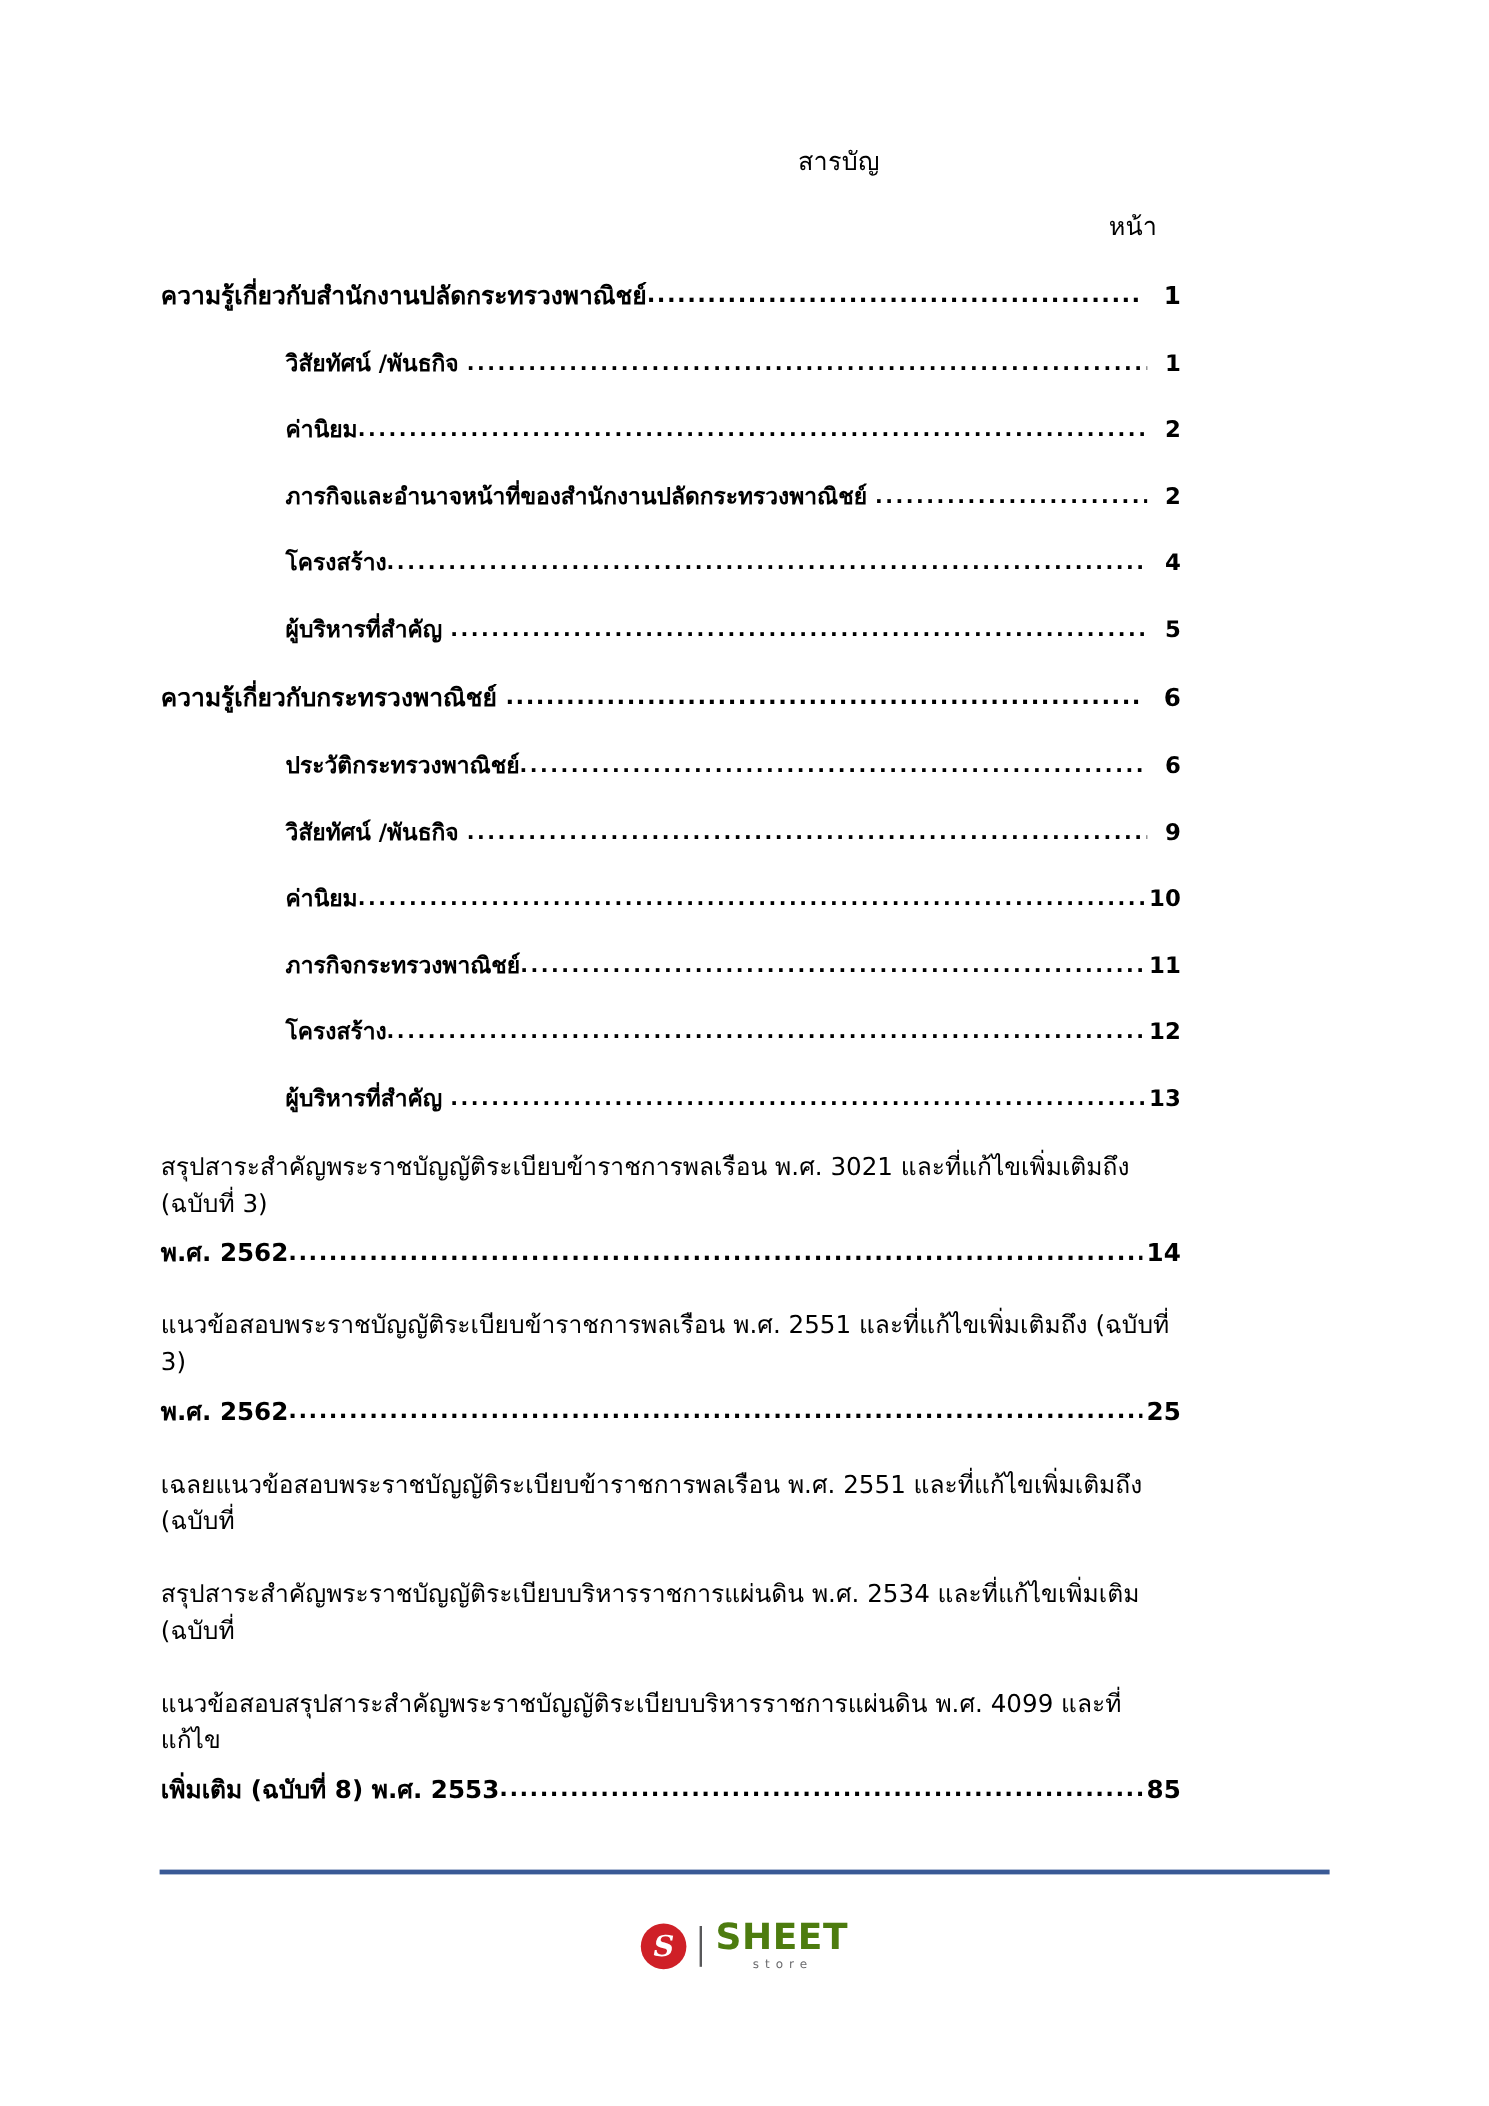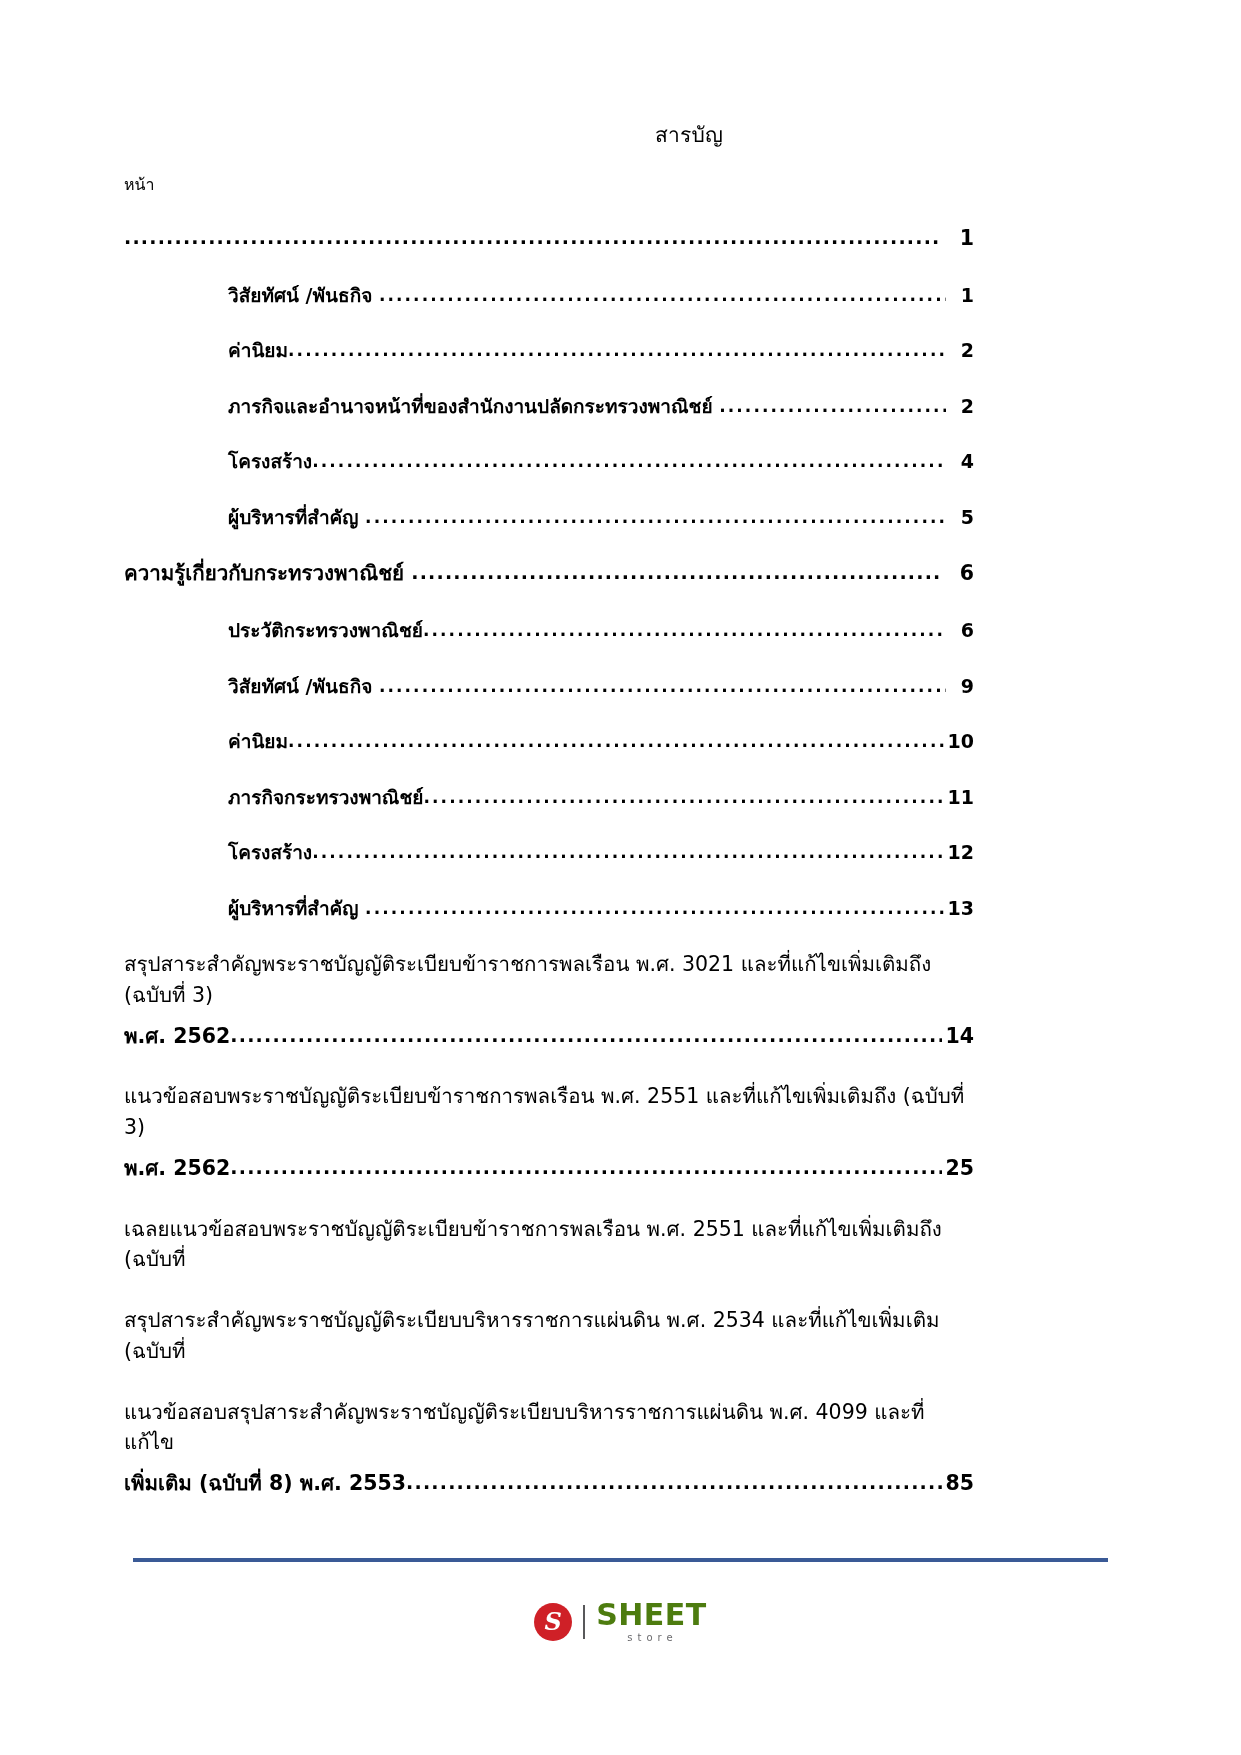--- a/index.html
+++ b/index.html
@@ -17,37 +17,37 @@
     width: 1241px;
     height: 1755px;
     margin: 0 auto;
     background: #ffffff;
     box-sizing: border-box;
     overflow: hidden;
   }
 
   .content {
     position: absolute;
-    left: 124px;
+    left: 134px;
     top: 125px;
     width: 850px;
   }
 
   .doc-title {
     text-align: center;
     font-size: 21px;
     line-height: 1.0;
     letter-spacing: 0.2px;
     margin: 0 0 26px 0;
     padding-left: 280px;
   }
 
   .page-col-head {
-    text-align: left;
-    font-size: 16px;
+    text-align: right;
+    font-size: 21px;
     margin: 0 0 26px 0;
     padding-right: 20px;
   }
 
   
   .toc-entry {
     display: block;
     margin: 0 0 27px 0;
     font-size: 19.5px;
     line-height: 1.5;
@@ -169,20 +169,21 @@
 
   <div class="content">
 
     <div class="doc-title">สารบัญ</div>
 
     <div class="page-col-head">หน้า</div>
 
     <div id="toc-list">
         <div class="toc-entry lvl0">
           <div class="row">
+            <span class="lbl">ความรู้เกี่ยวกับสำนักงานปลัดกระทรวงพาณิชย์</span>
             <span class="leader"></span>
             <span class="pg">1</span>
           </div>
         </div>
         <div class="toc-entry lvl1">
           <div class="row">
             <span class="lbl">วิสัยทัศน์ /พันธกิจ </span>
             <span class="leader"></span>
             <span class="pg">1</span>
           </div>

